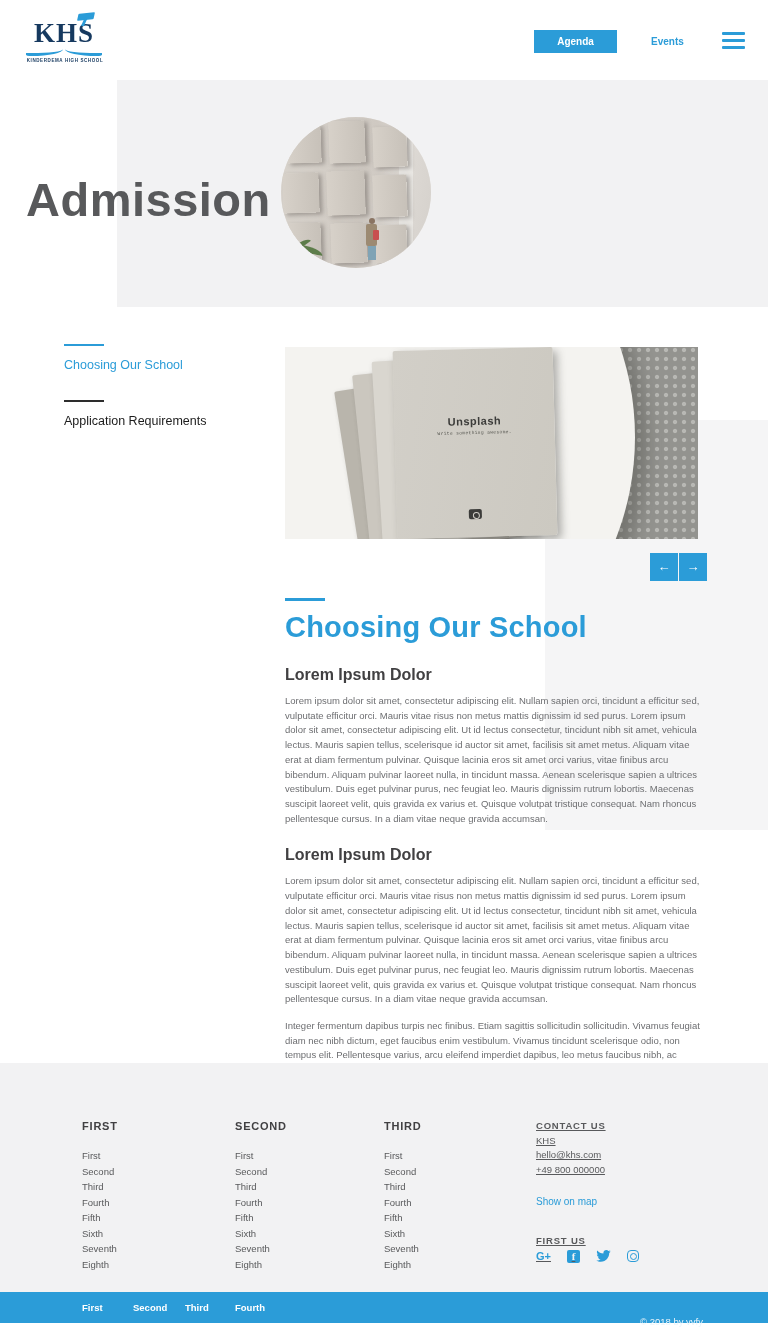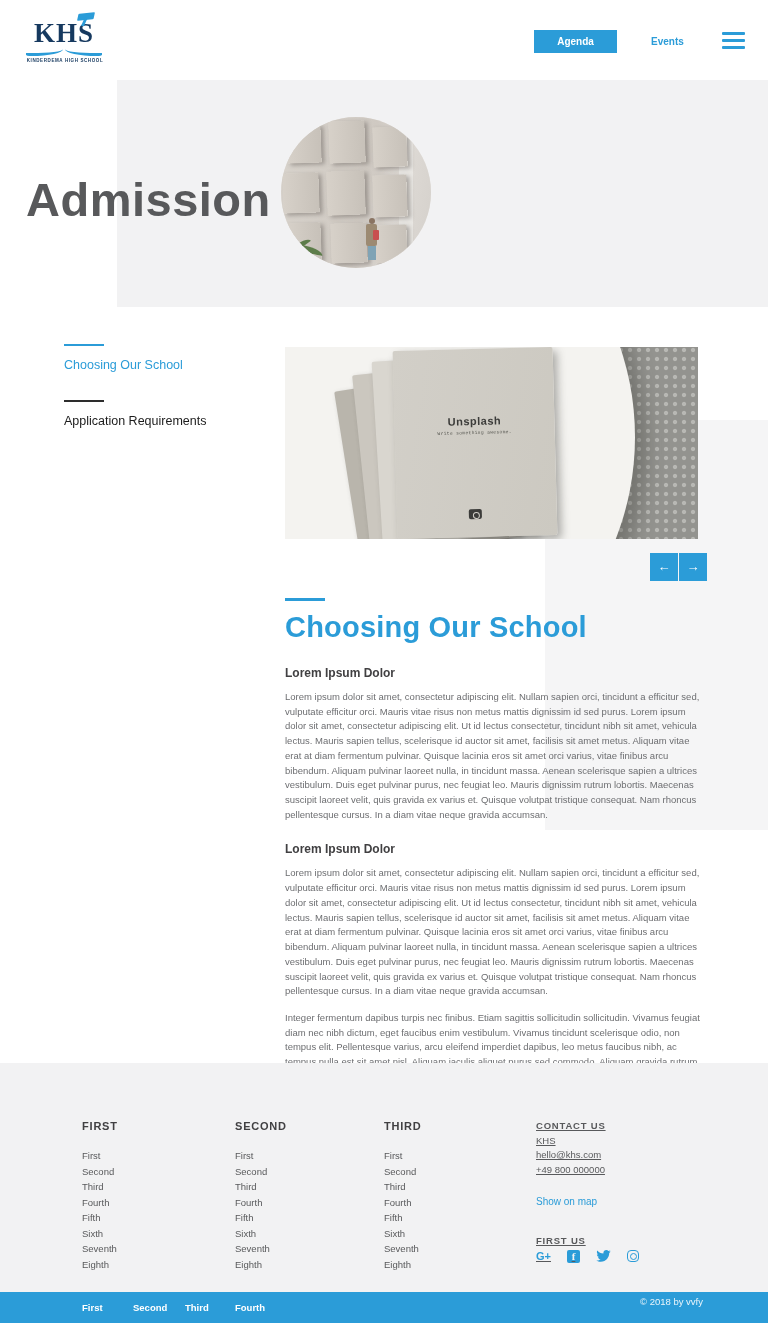--- a/index.html
+++ b/index.html
@@ -64,21 +64,21 @@
   .nbtop .cam:after { content:""; position:absolute; left:4px; top:2.5px; width:5px; height:5px; border-radius:50%; border:1.2px solid #d2cfc8; }
 
   .arrow-btn { position:absolute; top:553px; width:28px; height:28px; background:#2b9cd8; color:#fff; border:none; font-size:13px; line-height:28px; text-align:center; cursor:pointer; font-family:"Liberation Sans", sans-serif; }
   .arrow-prev { left:650px; }
   .arrow-next { left:679px; }
 
   
   .article { position:absolute; left:285px; top:598px; width:415px; }
   .blue-dash { width:40px; height:3px; background:#2b9cd8; margin-bottom:10px; }
   .article h2 { font-size:29px; font-weight:bold; color:#2b9cd8; letter-spacing:0.2px; margin-bottom:22px; }
-  .article h3 { font-size:12px; font-weight:bold; color:#414042; margin-bottom:10px; }
+  .article h3 { font-size:16px; font-weight:bold; color:#414042; margin-bottom:10px; }
   .article p { font-size:9.5px; line-height:1.55; color:#6d6e71; margin-bottom:12px; text-align:left; }
   .sec { margin-bottom:20px; }
 
   
   .footer { position:absolute; left:0; top:1063px; width:768px; height:229px; background:#f2f2f3; }
   .fcol { position:absolute; top:57px; }
   .fcol-1 { left:82px; } .fcol-2 { left:235px; } .fcol-3 { left:384px; } .fcol-4 { left:536px; }
   .fhead { font-size:11px; font-weight:bold; color:#414042; letter-spacing:0.8px; margin-bottom:18px; }
   .flink { display:block; font-size:9.5px; color:#58595b; margin-bottom:4.5px; text-decoration:none; cursor:pointer; }
   .fcontact div { font-size:9.5px; color:#58595b; margin-bottom:3.5px;text-decoration:underline; }
@@ -88,21 +88,21 @@
   .soc { color:#2b9cd8; cursor:pointer; display:inline-flex; align-items:center; justify-content:center; }
   .gplus { font-size:11px; font-weight:bold; }
   .fb { width:13px; height:13px; background:#2b9cd8; border-radius:2px; color:#f2f2f3; font-size:11px; font-weight:bold; font-family:"Liberation Serif", serif; }
   .ig { width:12px; height:12px; border:1.5px solid #2b9cd8; border-radius:4px; position:relative; }
   .ig:after { content:""; position:absolute; left:2.2px; top:2.2px; width:5px; height:5px; border:1.3px solid #2b9cd8; border-radius:50%; }
   .tw svg { display:block; }
 
   
   .bottombar { position:absolute; left:0; top:1292px; width:768px; height:31px; background:#2b9cd8; }
   .blink { position:absolute; top:10px; font-size:9.5px; font-weight:bold; color:#fff; text-decoration:none; cursor:pointer; }
-  .copyright { position:absolute; right:65px; top:4px; font-size:9.5px; color:#eaf5fb; }
+  .copyright { position:absolute; right:65px; top:24px; font-size:9.5px; color:#eaf5fb; }
 </style>
 </head>
 <body>
 
 <div class="page">
 
   <div class="header">
     <div class="logo">
       <div class="logo-khs">KHS</div>
       <div class="logo-cap"></div>

